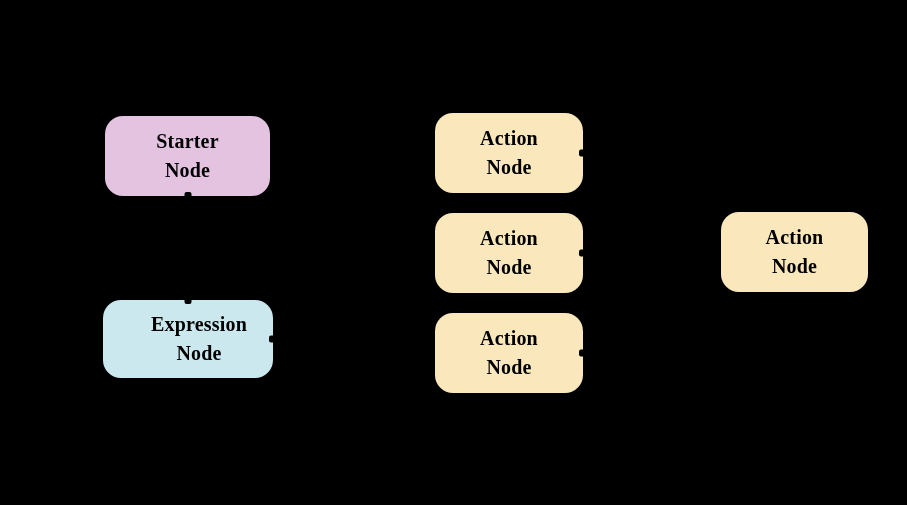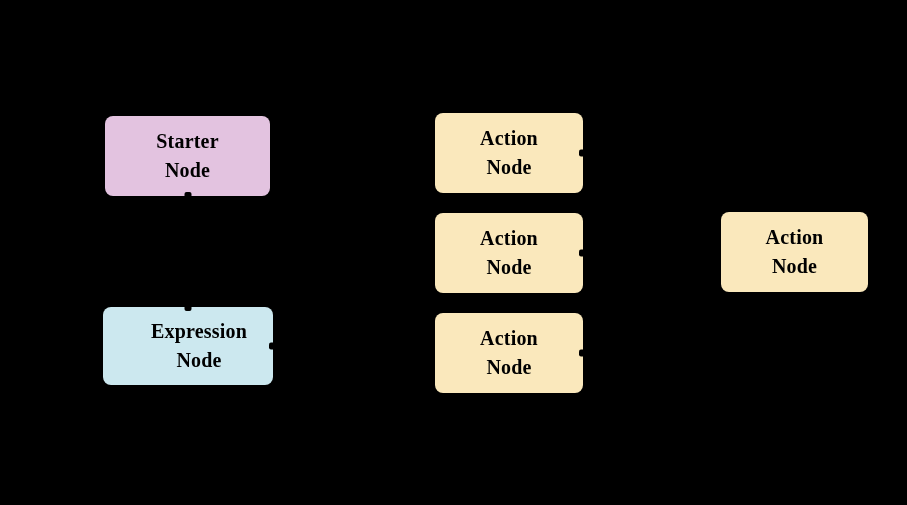--- a/index.html
+++ b/index.html
@@ -22,21 +22,21 @@
     position: absolute;
     left: 0;
     top: 0;
     width: 907px;
     height: 505px;
     pointer-events: none;
   }
   .node {
     position: absolute;
     box-sizing: border-box;
-    border-radius: 8px;
+    border-radius: 18px;
     display: flex;
     flex-direction: column;
     align-items: center;
     justify-content: center;
     text-align: center;
     color: #000000;
     font-weight: bold;
     font-size: 20px;
     line-height: 1.45;
     letter-spacing: 0.2px;
@@ -69,21 +69,21 @@
       <path d="M 273 337 C 354 337, 354 353, 435 353" fill="none" stroke="#000000" stroke-width="2"></path>
       <path d="M 583 253 C 652 253, 652 252, 721 252" fill="none" stroke="#000000" stroke-width="2"></path>
     </svg>
 
   <div class="node" id="node-starter-node" style="left: 105px; top: 116px; width: 165px; height: 80px; background: rgb(227, 195, 224); color: rgb(0, 0, 0);">
     <span class="node-line">Starter</span>
     <span class="node-line">Node</span>
     <span class="handle bottom" style="background: rgb(0, 0, 0);"></span>
   </div>
 
-  <div class="node" id="node-expression-node" style="left: 103px; top: 307px; width: 170px; height: 78px; background: rgb(204, 232, 239); color: rgb(0, 0, 0); padding-left: 22px;">
+  <div class="node" id="node-expression-node" style="left: 103px; top: 300px; width: 170px; height: 78px; background: rgb(204, 232, 239); color: rgb(0, 0, 0); padding-left: 22px;">
     <span class="node-line">Expression</span>
     <span class="node-line">Node</span>
     <span class="handle top" style="background: rgb(0, 0, 0);"></span>
     <span class="handle right" style="background: rgb(0, 0, 0);"></span>
   </div>
 
   <div class="node" id="node-action-node-1" style="left: 435px; top: 113px; width: 148px; height: 80px; background: rgb(250, 232, 188); color: rgb(0, 0, 0);">
     <span class="node-line">Action</span>
     <span class="node-line">Node</span>
     <span class="handle right" style="background: rgb(0, 0, 0);"></span>

